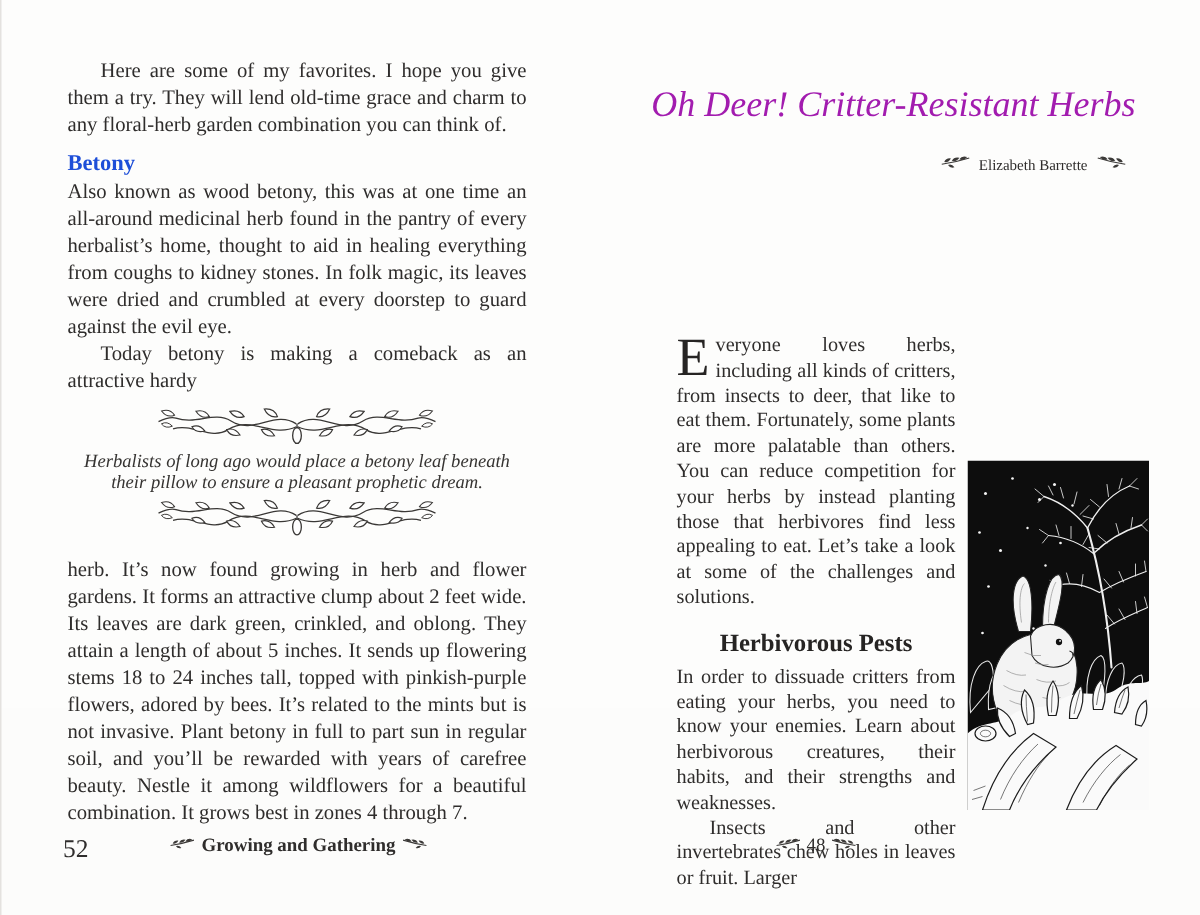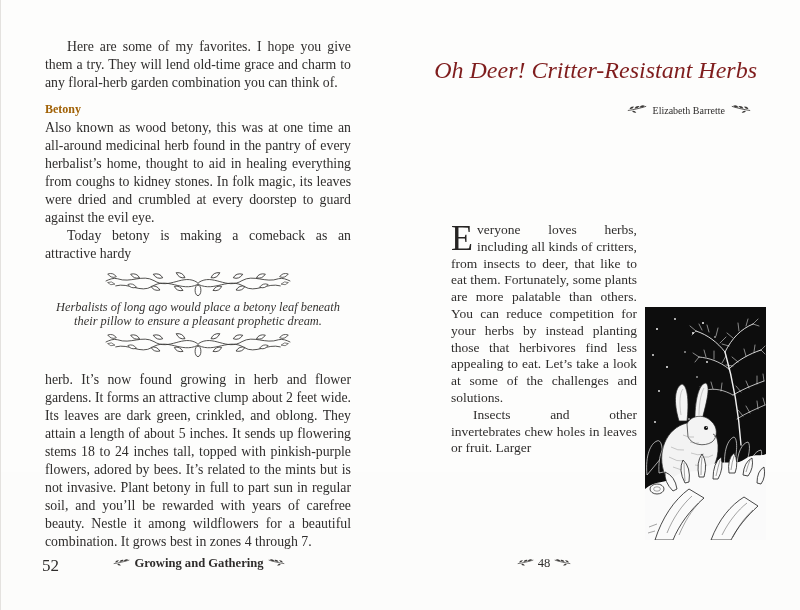--- a/index.html
+++ b/index.html
@@ -11,43 +11,43 @@
     overflow:hidden;
   }
   .spread{position:relative;width:800px;height:472px;background:#fdfdfc;}
   .page-edge{position:absolute;left:0;top:0;width:1px;height:610px;background:#e4e2df;}
 
   
   .left-page{position:absolute;left:45px;top:38px;width:306px;}
   .left-page p{margin:0;font-size:13.8px;line-height:18px;text-align:justify;}
   .indent{text-indent:22px;}
   .heading-betony{
-    font-size:12px;font-weight:bold;line-height:15px;
-    margin:10px 0 2px 0;color:#a16207;
+    font-size:15px;font-weight:bold;line-height:15px;
+    margin:10px 0 2px 0;color:#1d4ed8;
   }
   .vine{display:block;margin:7px auto 2px auto;width:198px;height:29px;}
   .vine.bottom{margin:3px auto 11px auto;}
   .caption{
     font-style:italic;font-size:12.4px;line-height:13.6px;
     text-align:center;width:284px;margin:1px auto 0 auto;color:#363432;
   }
 
   
   .page-num-left{position:absolute;left:42px;top:556px;font-size:17px;}
   .footer-center{position:absolute;left:45px;top:556px;width:308px;text-align:center;font-size:12.6px;font-weight:bold;}
   .page-num-right{position:absolute;left:451px;top:556px;width:186px;text-align:center;font-size:12.6px;}
   .sprig{width:17px;height:9px;vertical-align:1px;}
   .sprig.flip{transform:scaleX(-1);}
   .footer-center .sprig,.page-num-right .sprig{margin:0 4px;}
 
   
   .article-title{
     position:absolute;left:380px;top:54px;width:377px;
     text-align:right;font-style:italic;font-size:24px;line-height:32px;
-    white-space:nowrap;color:#7f1d1d;
+    white-space:nowrap;color:#a21caf;
   }
   .byline{
     position:absolute;left:380px;top:101px;width:377px;
     text-align:right;font-size:10px;line-height:20px;
   }
   .byline .sprig{margin:0 6px;width:20px;height:10px;}
   .right-col{
     position:absolute;left:451px;top:222px;width:186px;
     font-size:13.5px;line-height:16.8px;text-align:justify;
   }
@@ -136,20 +136,22 @@
   <div class="byline">
     <svg class="sprig" viewBox="0 0 24 12">
         <use href="#sprigdef"></use>
       </svg><span>Elizabeth Barrette</span><svg class="sprig flip" viewBox="0 0 24 12">
         <use href="#sprigdef"></use>
       </svg>
   </div>
 
   <div class="right-col">
     <p><span class="dropcap">E</span><span>veryone loves herbs, including all kinds of critters, from insects to deer, that like to eat them. Fortunately, some plants are more palatable than others. You can reduce competition for your herbs by instead planting those that herbivores find less appealing to eat. Let’s take a look at some of the challenges and solutions.</span></p>
+    <div class="heading-pests">Herbivorous Pests</div>
+    <p>In order to dissuade critters from eating your herbs, you need to know your enemies. Learn about herbivorous creatures, their habits, and their strengths and weaknesses.</p>
     <p class="indent">Insects and other invertebrates chew holes in leaves or fruit. Larger</p>
   </div>
 
   <svg class="illustration" viewBox="0 0 121 233">
     <rect x="0" y="0" width="121" height="233" fill="#0d0d0d"></rect>
 
     <g fill="#f5f5f5">
       <circle cx="12" cy="22" r="1"></circle>
         <circle cx="30" cy="12" r="0.9"></circle>
         <circle cx="48" cy="26" r="1"></circle>

